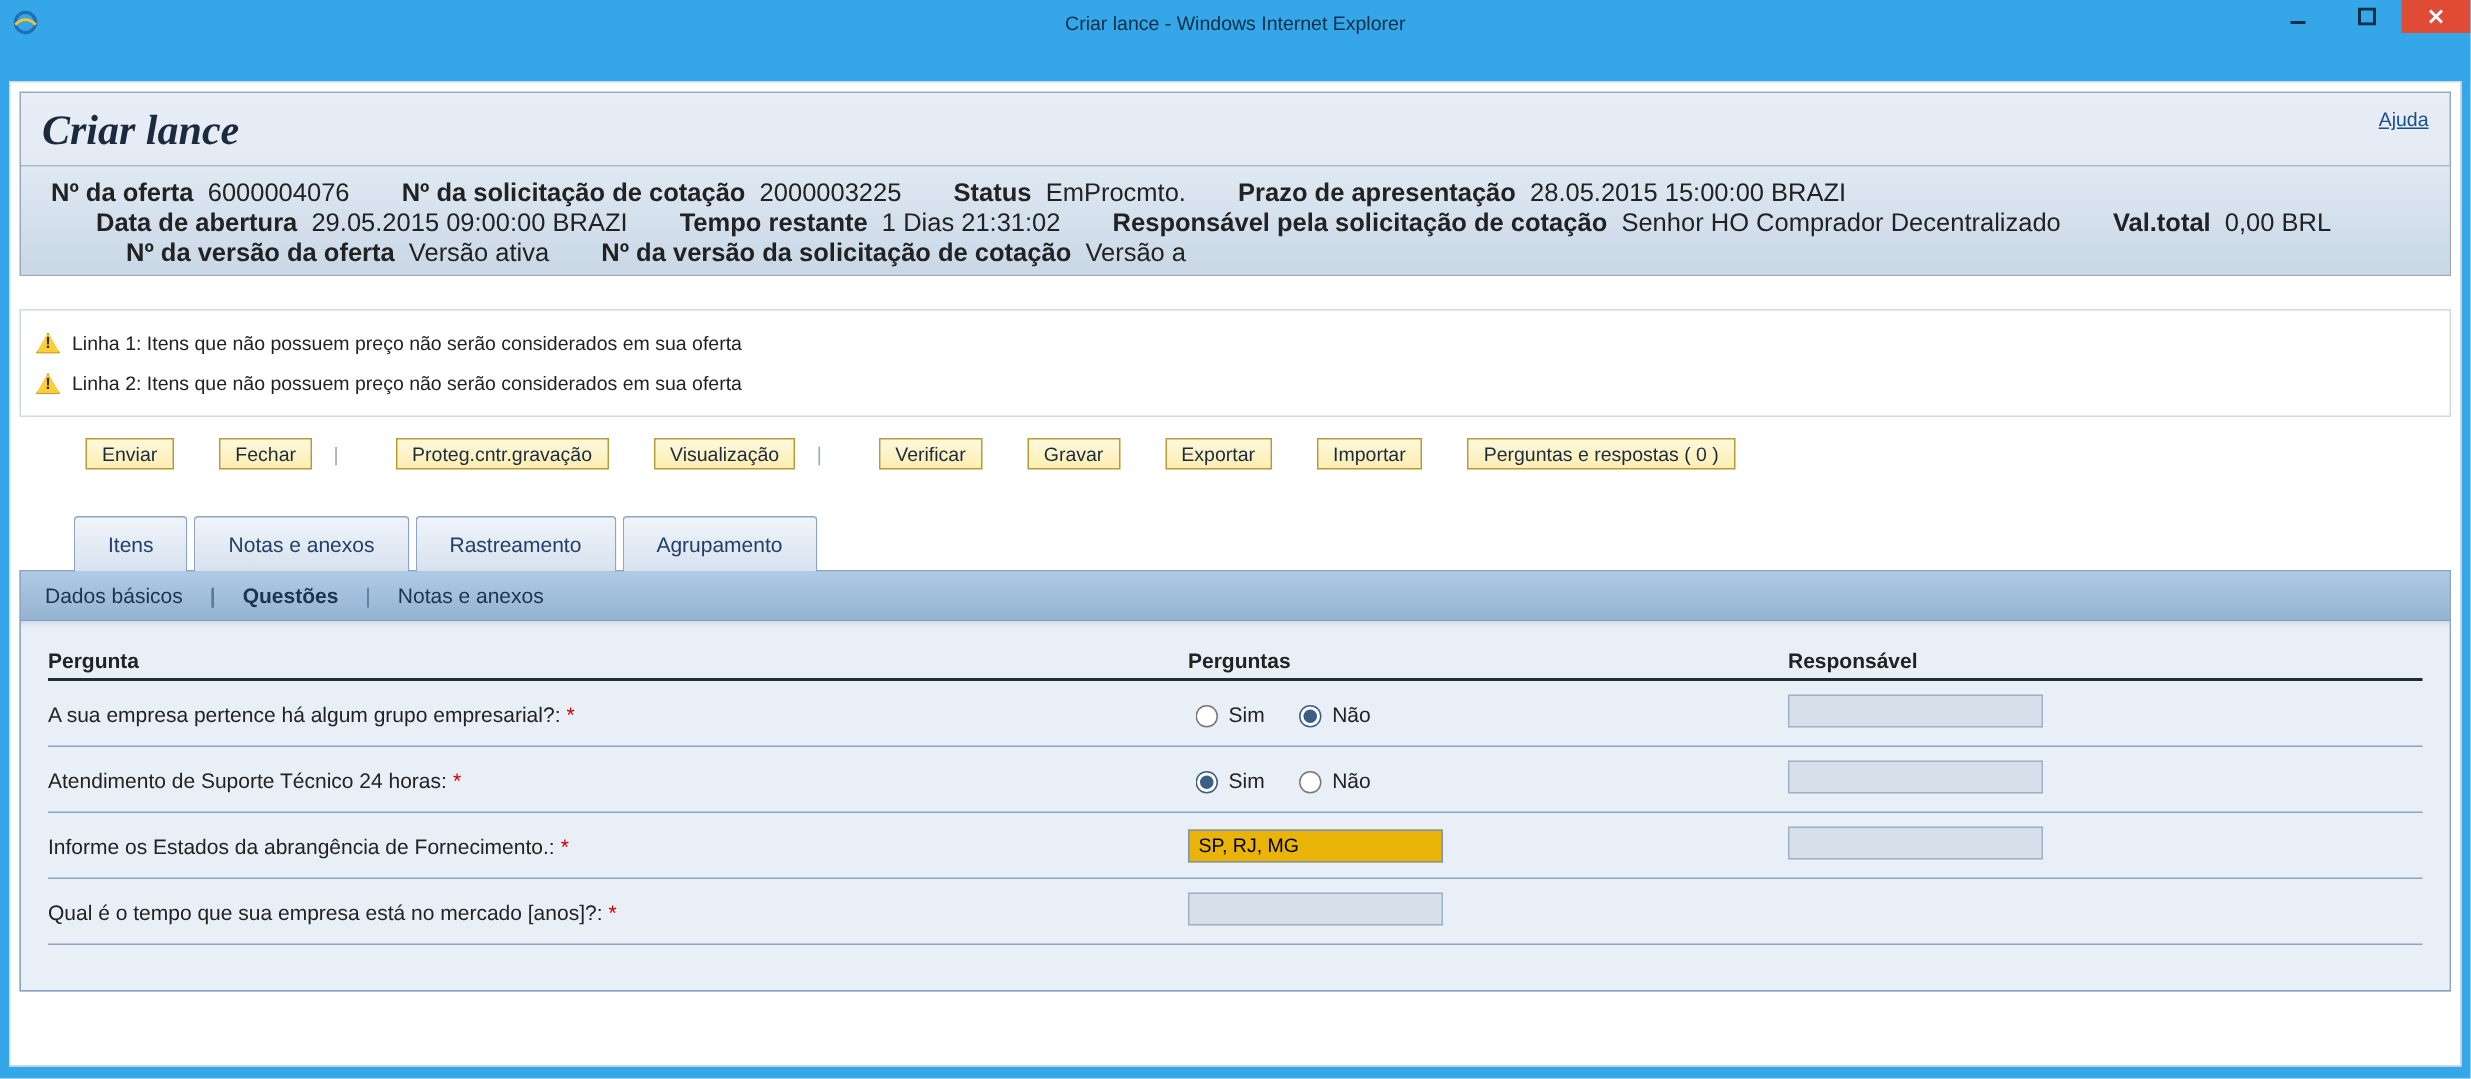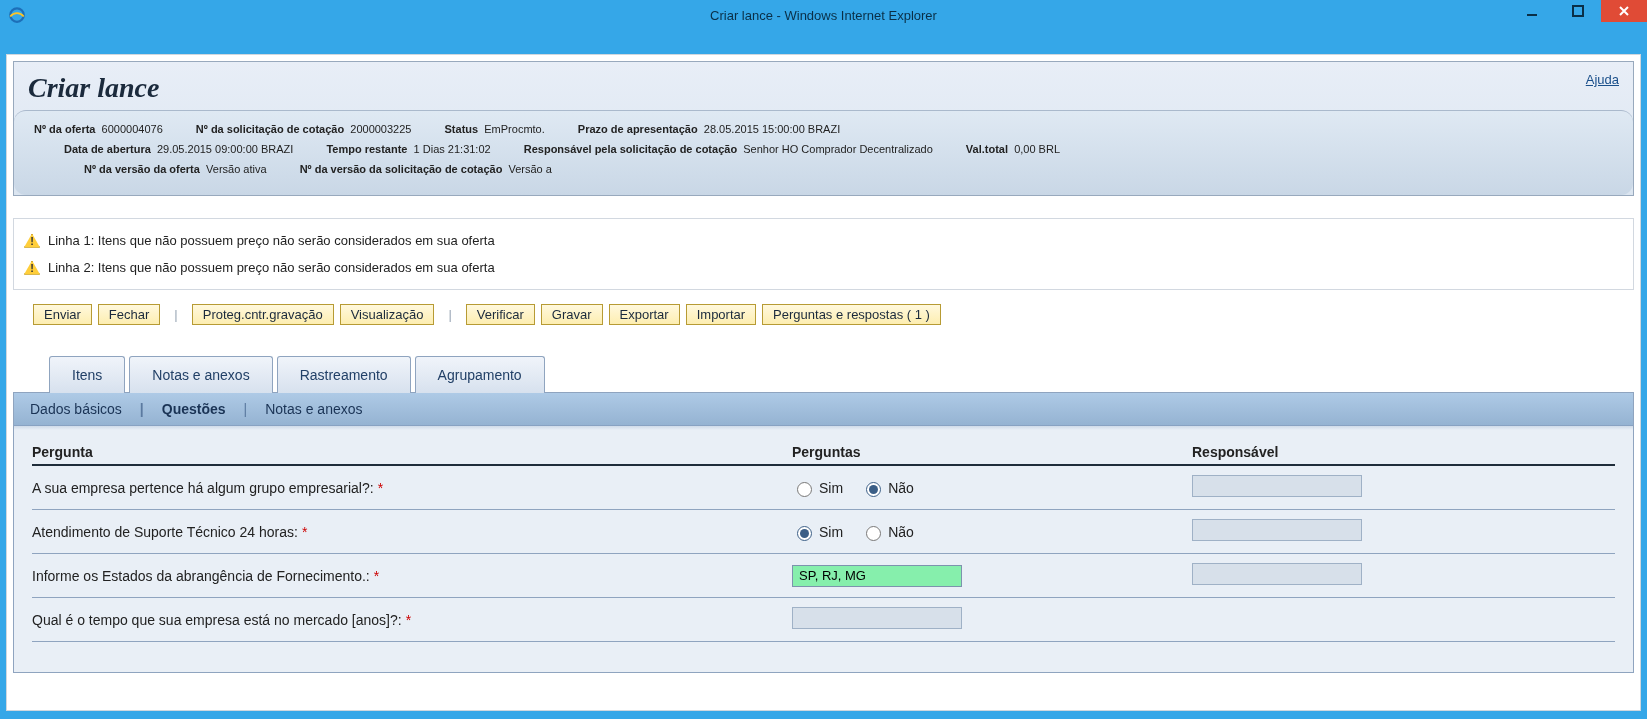--- a/index.html
+++ b/index.html
@@ -39,22 +39,22 @@
     margin: 0 0 6px 0;
     font-family: Georgia, 'Times New Roman', serif;
     font-style: italic; font-weight: bold;
     font-size: 28px; color: #1b2a3c;
   }
   .help-link { float: right; color: #1a4f8a; text-decoration: underline; font-size: 13px; cursor: pointer;}
   .info-block {
     border-top: 1px solid #aab9cc;
     background: linear-gradient(#dfe9f3, #c9d7e6);
     margin: 4px -14px -4px -14px;
-    padding: 8px 20px 16px 20px;
-    font-size: 11px; line-height: 20px; border-radius: 12px;
+    padding: 8px 20px 4px 20px;
+    font-size: 17px; line-height: 20px;
   }
   .info-block b { font-weight: bold; }
   .info-row { white-space: nowrap; }
   .info-item { display: inline-block; margin-right: 30px; }
 
   
   .warn-box {
     margin-top: 22px;
     border: 1px solid #d2d8e0;
     background: #fff;
@@ -70,20 +70,21 @@
     font-size:11px; font-weight:bold; color:#333;
   }
 
   
   .toolbar { margin-top: 14px; padding-left: 20px; display: flex; align-items: center; gap: 6px; flex-wrap: wrap;}
   .btn {
     background: linear-gradient(#fff8dd, #fdeeb1);
     border: 1px solid #b79b34;
     padding: 2px 10px; font-size: 13px; color: #1b2a3c; cursor: pointer;
     white-space: nowrap;
+    margin-left: 24px;
   }
   .sep { color: #9aa7b6; margin: 0 8px; }
 
   
   .tabs-wrap { margin-top: 30px; }
   .tabs {
     display:flex; align-items:flex-end; padding-left: 36px; gap:0;
   }
   .tab {
     border: 1px solid #8fa4bf; border-bottom: none;
@@ -117,21 +118,21 @@
   .col-q { flex: 0 0 760px; }
   .col-r { flex: 0 0 400px; }
   .col-c { flex: 1 1 auto; }
   .qrow { display:flex; align-items:center; border-bottom:1px solid #8fa4bf; min-height:44px; }
   .qtext { font-size:14px; }
   .req { color:#c00; margin-left:4px;}
   .resp { display:flex; align-items:center; gap:18px; font-size:14px;}
   .radio-wrap{ display:flex; align-items:center; gap:4px;}
   input[type="radio"]{ width:15px; height:15px; accent-color:#3b5e86; }
   input[type="text"]{
-    border:1px solid #7d93ad; background:#86efac; height:22px; padding:1px 6px; font-size:13px;
+    border:1px solid #7d93ad; background:#eab308; height:22px; padding:1px 6px; font-size:13px;
   }
   .input-wide{ width:170px; }
   .input-num{ width:165px; text-align:right;}
   .unit { margin-left:8px; }
   .comment-box{
     width:170px; height:22px; background:#d7e0ea; border:1px solid #9fb1c6; display:inline-block;
   }
   .shadow-under-tab{
     height:4px; background:linear-gradient(#cfdbe9,#e9eff6);
   }
@@ -208,21 +209,21 @@
     <button class="btn">Enviar</button>
     <button class="btn">Fechar</button>
     <span class="sep">|</span>
     <button class="btn">Proteg.cntr.gravação</button>
     <button class="btn">Visualização</button>
     <span class="sep">|</span>
     <button class="btn">Verificar</button>
     <button class="btn">Gravar</button>
     <button class="btn">Exportar</button>
     <button class="btn">Importar</button>
-    <button class="btn">Perguntas e respostas ( 1 )</button>
+    <button class="btn">Perguntas e respostas ( 0 )</button>
   </div>
 
   <div class="tabs-wrap">
     <div class="tabs">
       <div class="tab">Itens</div>
       <div class="tab">Notas e anexos</div>
       <div class="tab">Rastreamento</div>
       <div class="tab">Agrupamento</div>
     </div>
     <div class="tab-body">

